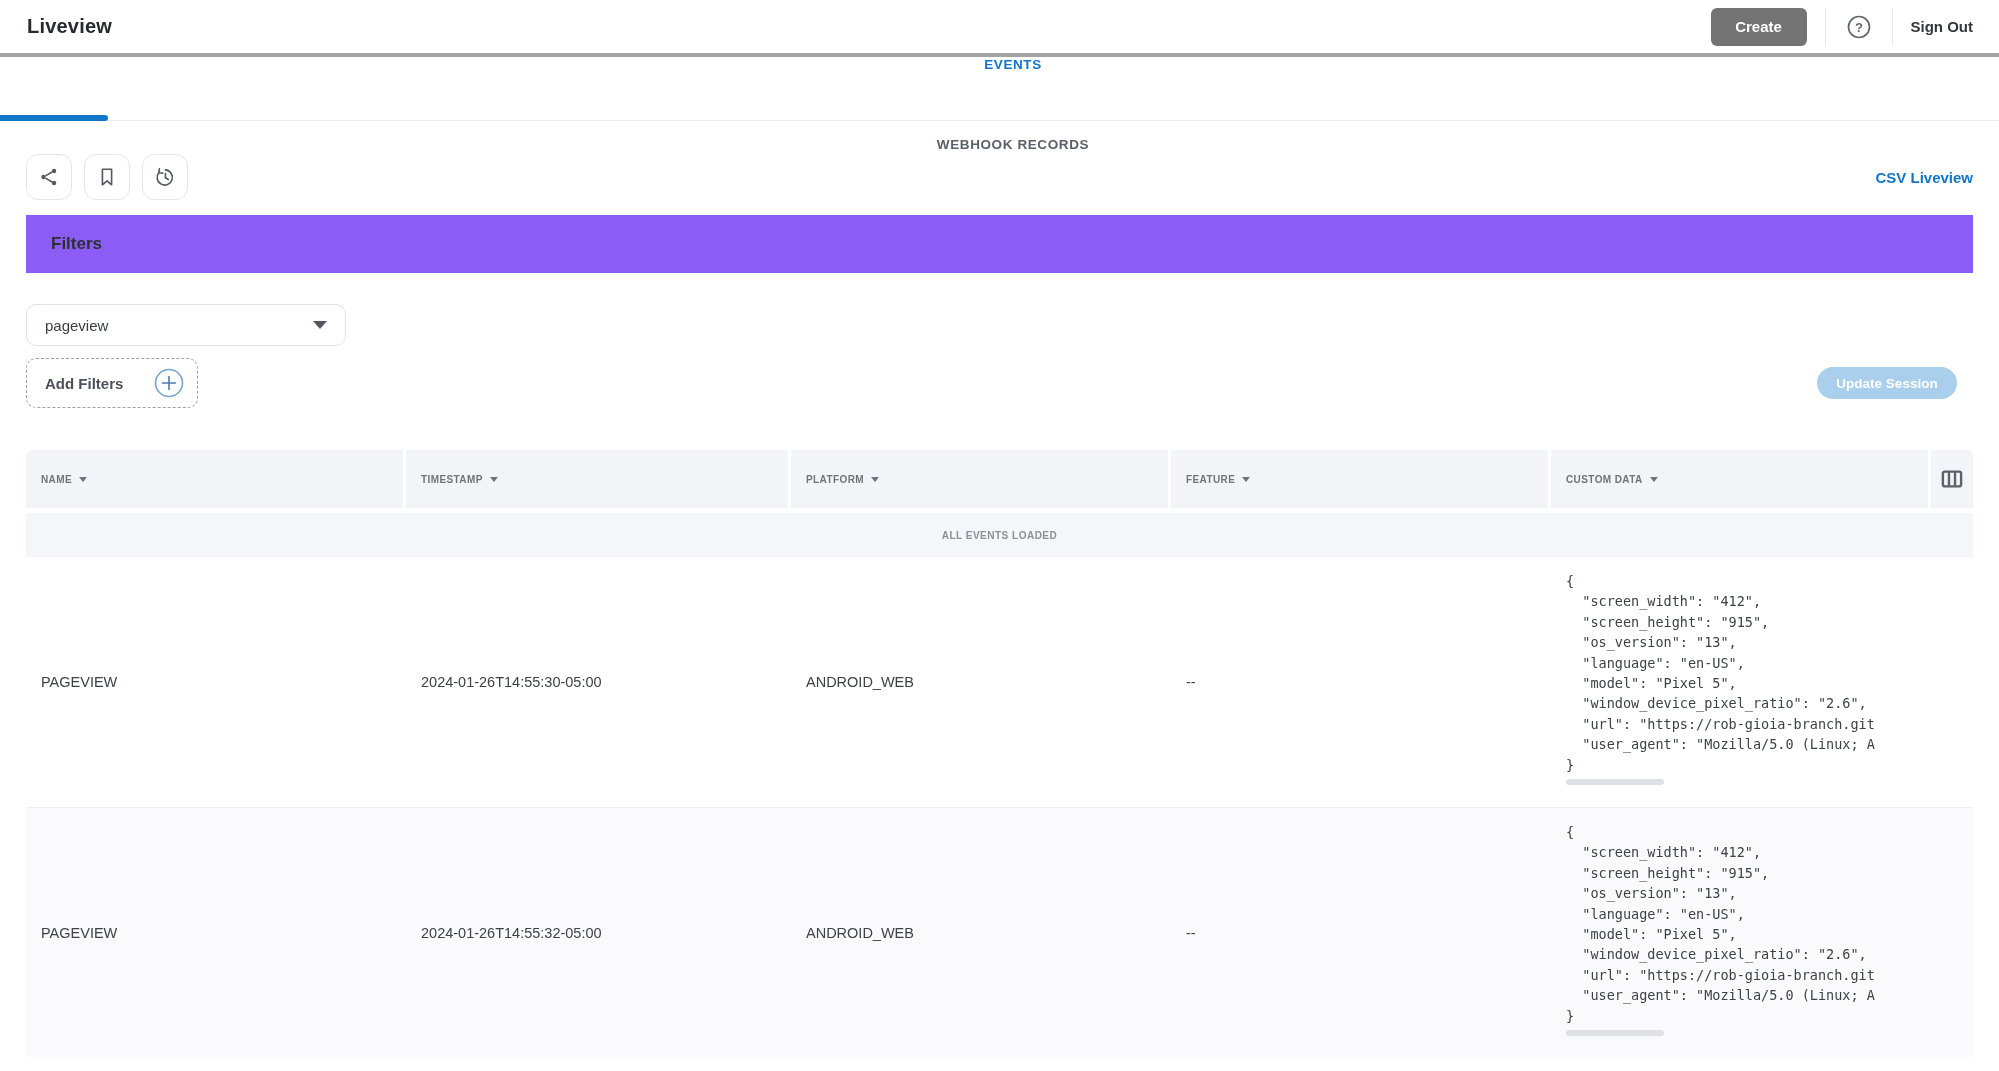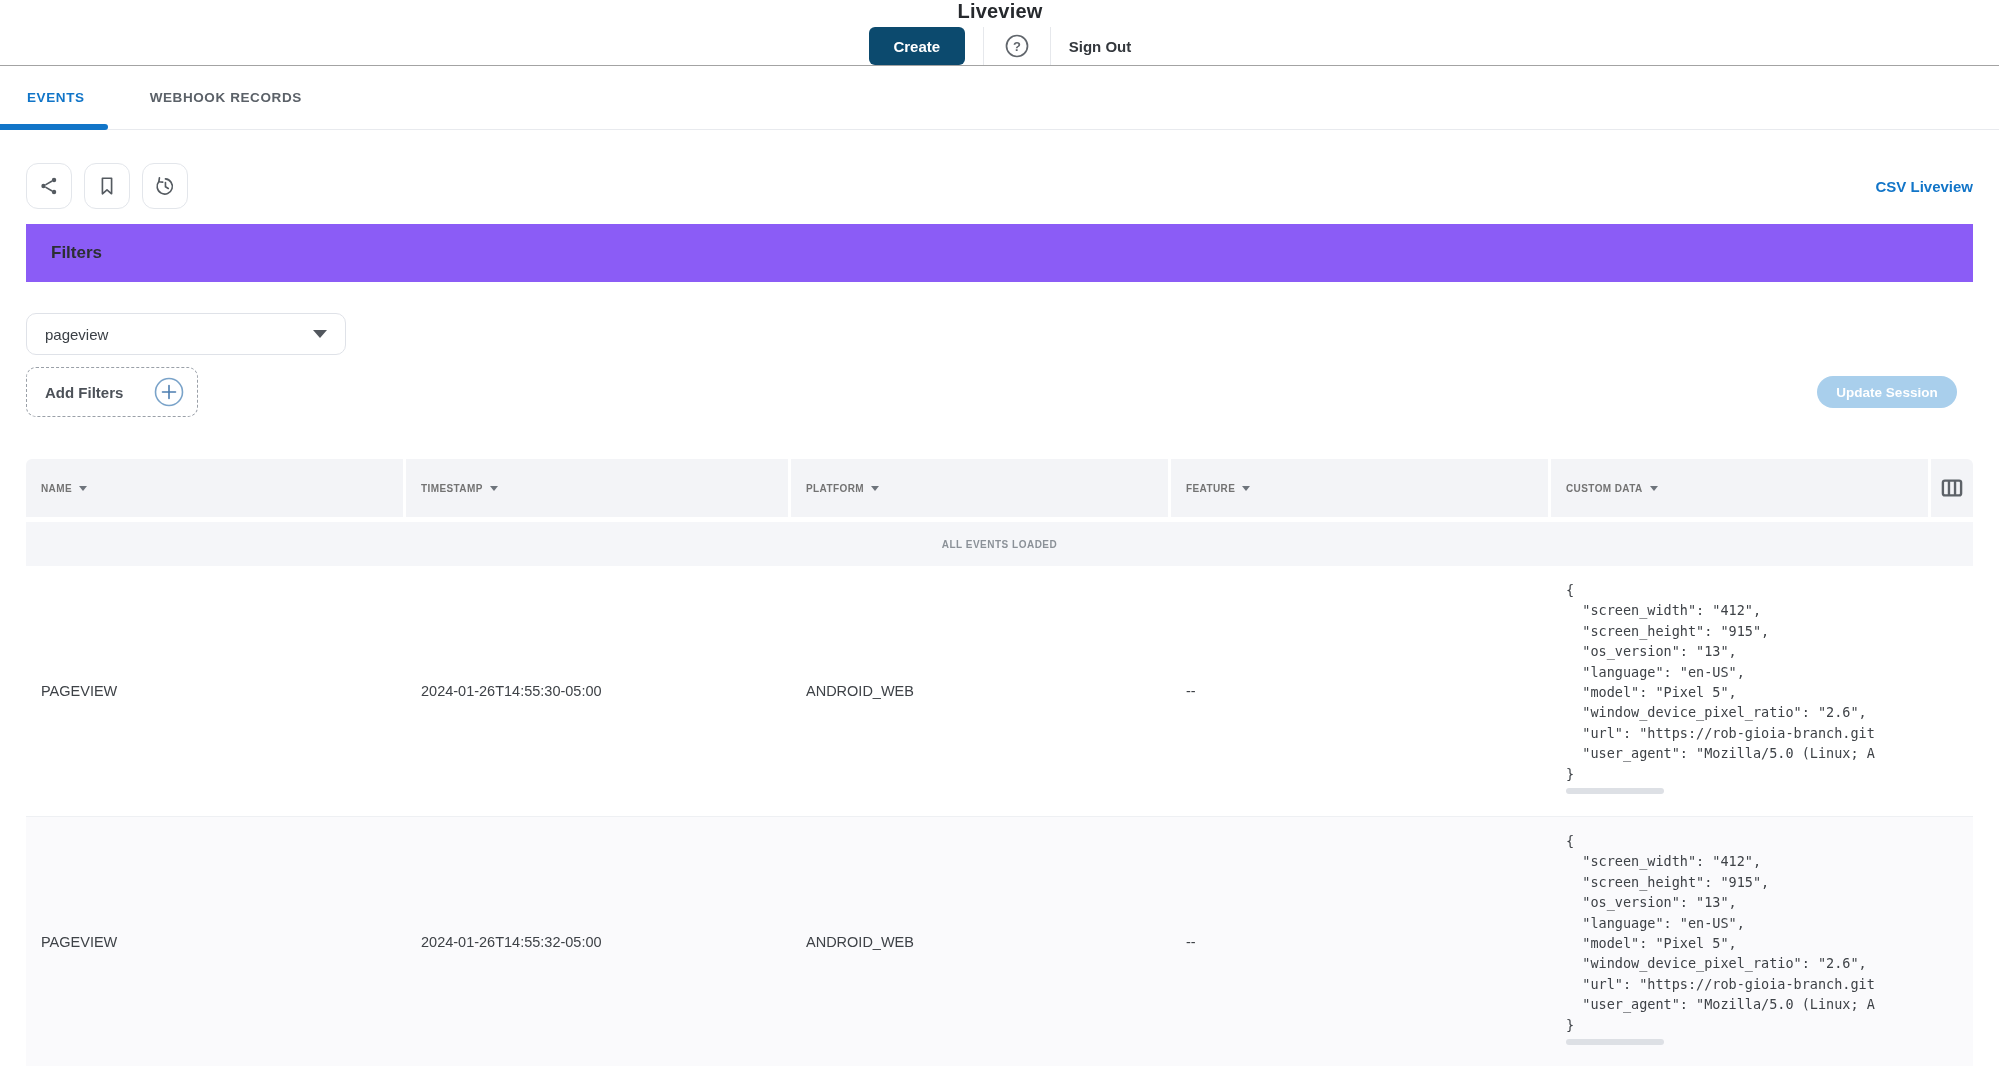--- a/index.html
+++ b/index.html
@@ -1,34 +1,34 @@
 <!DOCTYPE html>
 <html><head>
 <meta charset="utf-8">
 <style>
   * { margin:0; padding:0; box-sizing:border-box; }
   html,body { width:1999px; height:1071px; overflow:hidden; background:#ffffff;
               font-family:"Liberation Sans", sans-serif; color:#3e4247; }
 
   
-  .topbar { height:66px; display:flex; align-items:center; justify-content:space-between;
-            padding:0 26px 0 27px; border-bottom:1px solid #a3a3a3;flex-direction:column; }
+  .topbar { height:57px; display:flex; align-items:center; justify-content:space-between;
+            padding:0 26px 0 27px; border-bottom:4px solid #a3a3a3; }
   .app-title { font-size:20px; font-weight:700; color:#26292d; letter-spacing:.2px; }
   .topbar-right { display:flex; align-items:center; gap:18px; }
-  .btn-create { background:#0c4a6e; color:#fff; border:none; border-radius:6px;
+  .btn-create { background:#737373; color:#fff; border:none; border-radius:6px;
                 width:96px; height:38px; font-size:15px; font-weight:700;
                 font-family:inherit; cursor:pointer; }
   .v-divider { width:1px; height:38px; background:#e6e8ec; }
   .help-btn { width:30px; height:30px; border:none; background:transparent; cursor:pointer;
               display:flex; align-items:center; justify-content:center; }
   .signout { font-size:15px; font-weight:700; color:#33373c; cursor:pointer; }
 
   
   .tabbar { position:relative; height:64px; border-bottom:1px solid #e8eaee;
-            display:flex; align-items:center; gap:65px; padding-left:27px; }
+            display:flex; align-items:center; gap:65px; padding-left:27px;flex-direction:column; }
   .tab { font-size:13.5px; font-weight:700; letter-spacing:.6px; cursor:pointer; }
   .tab.active { color:#1175c8; }
   .tab.inactive { color:#5b6168; }
   .tab-indicator { position:absolute; left:0; bottom:-1px; width:108px; height:6px;
                    background:#1175c8; border-radius:0 4px 4px 0; }
 
   
   .content { padding:0 26px; }
 
   .toolbar { margin-top:33px; display:flex; align-items:center; }

